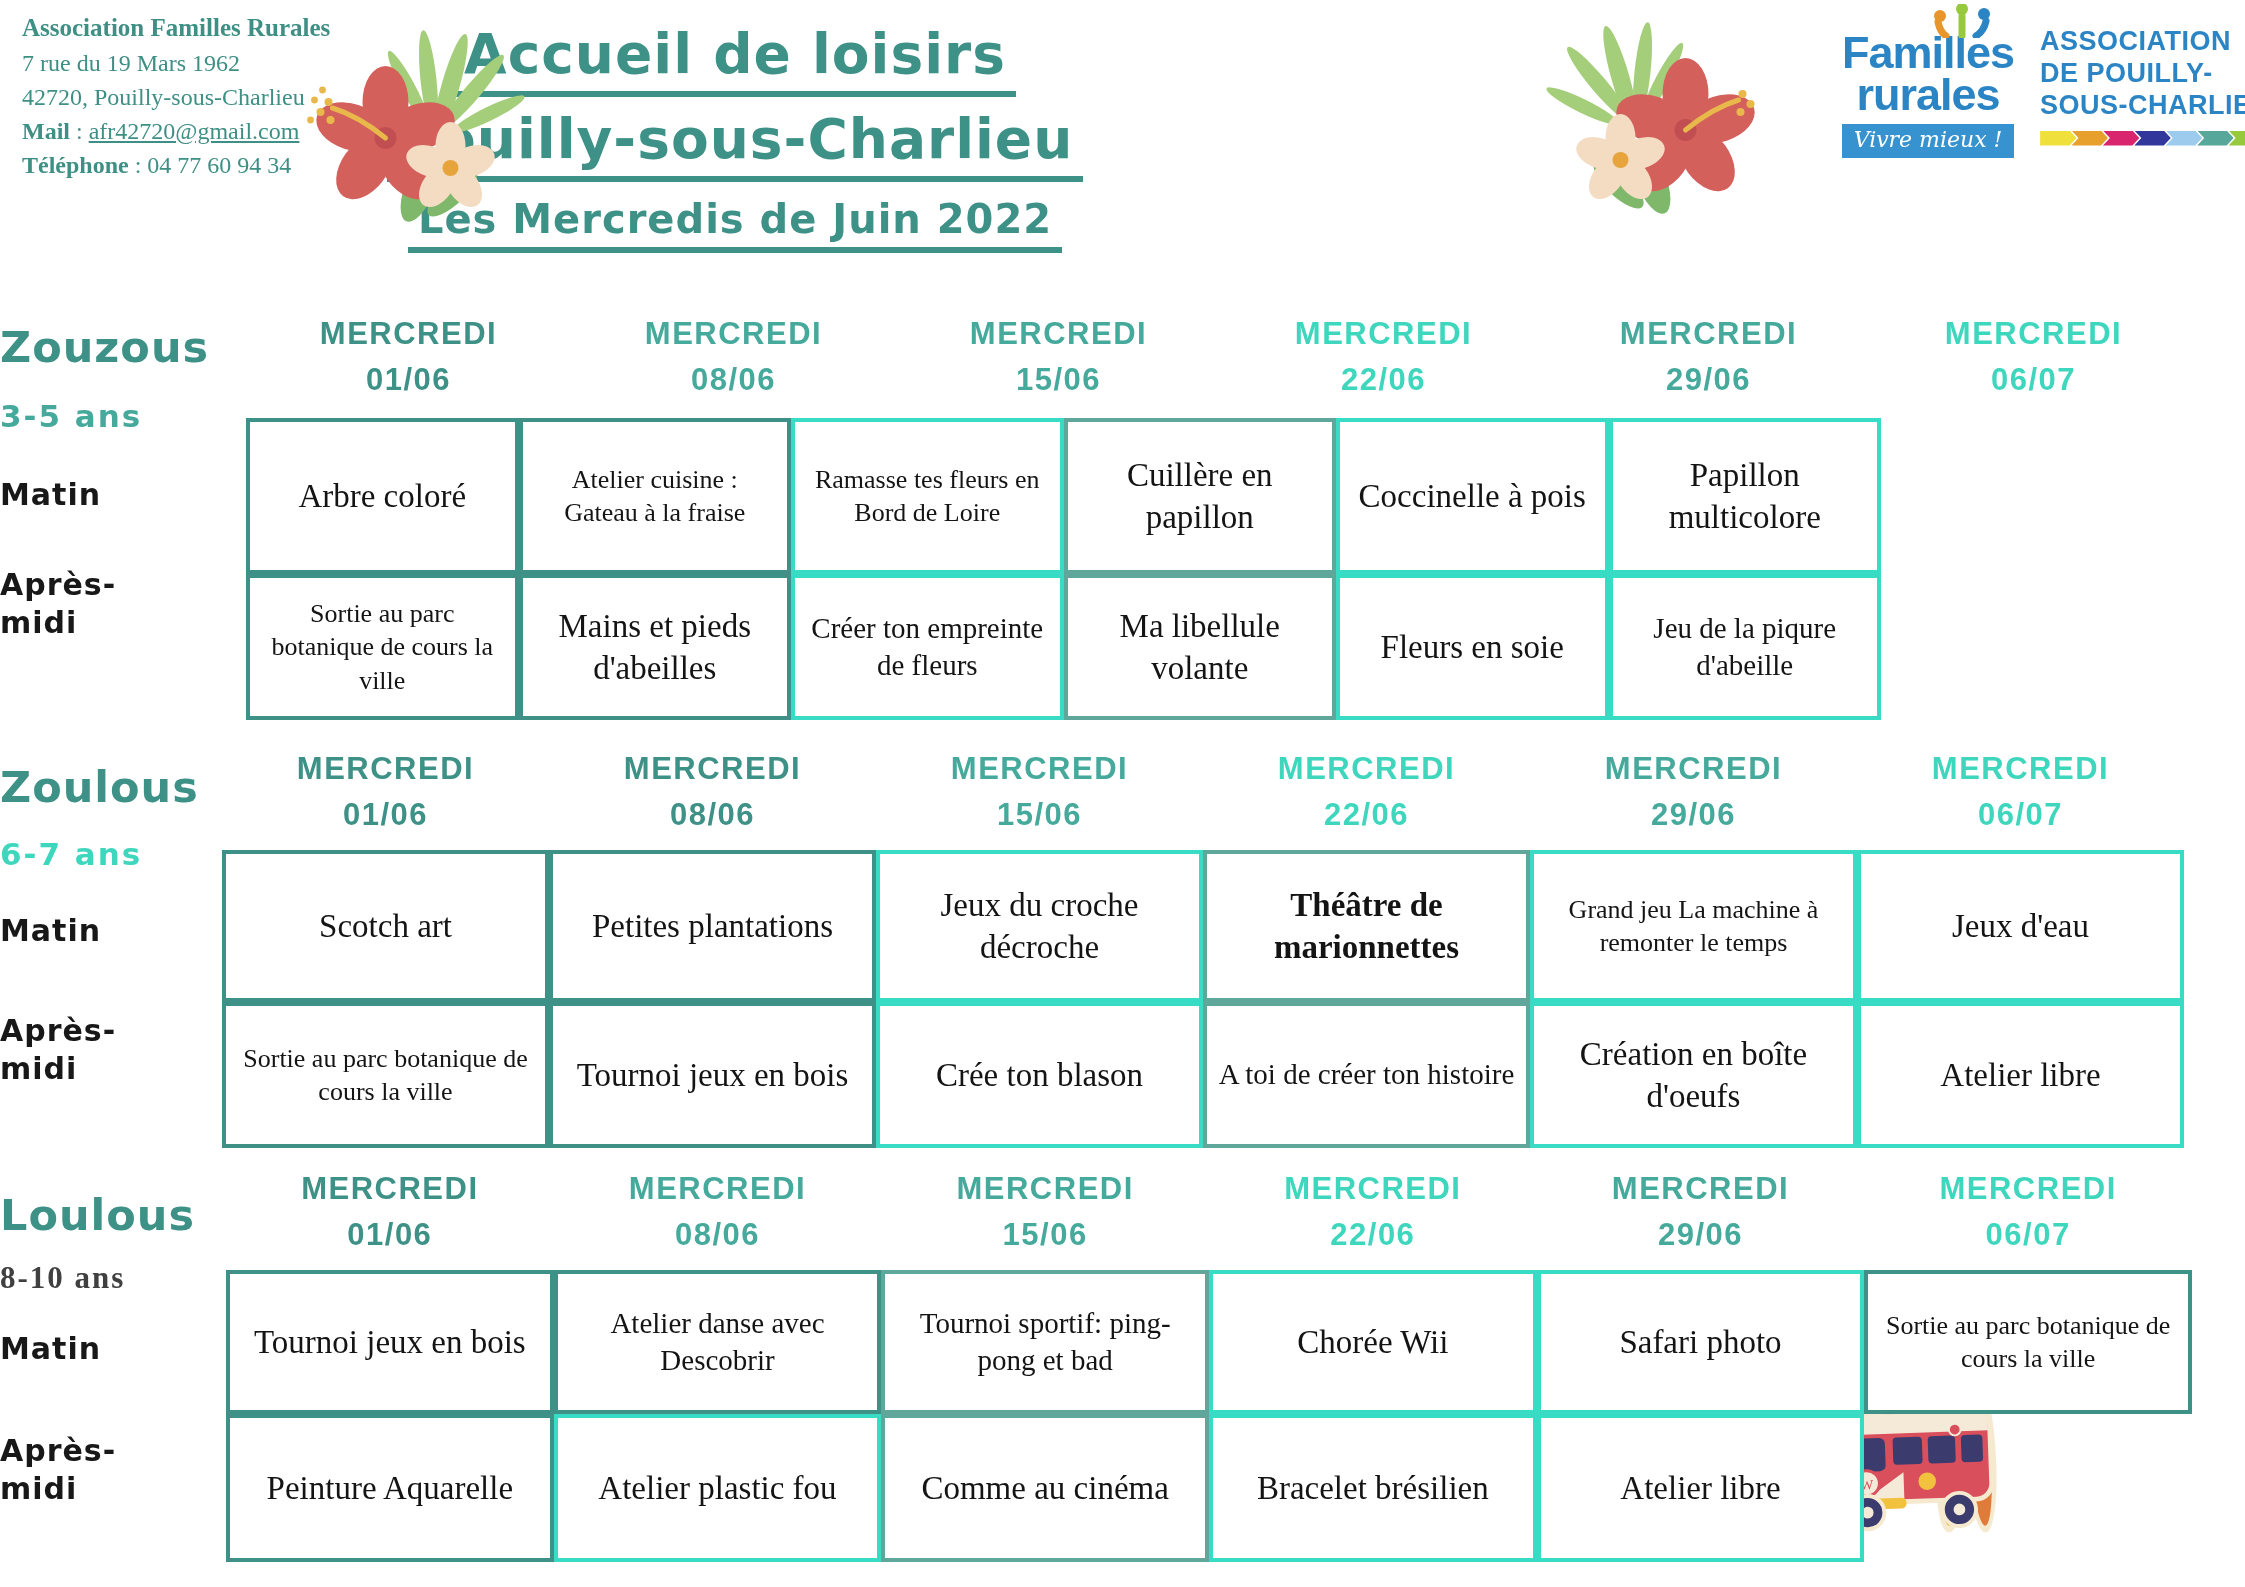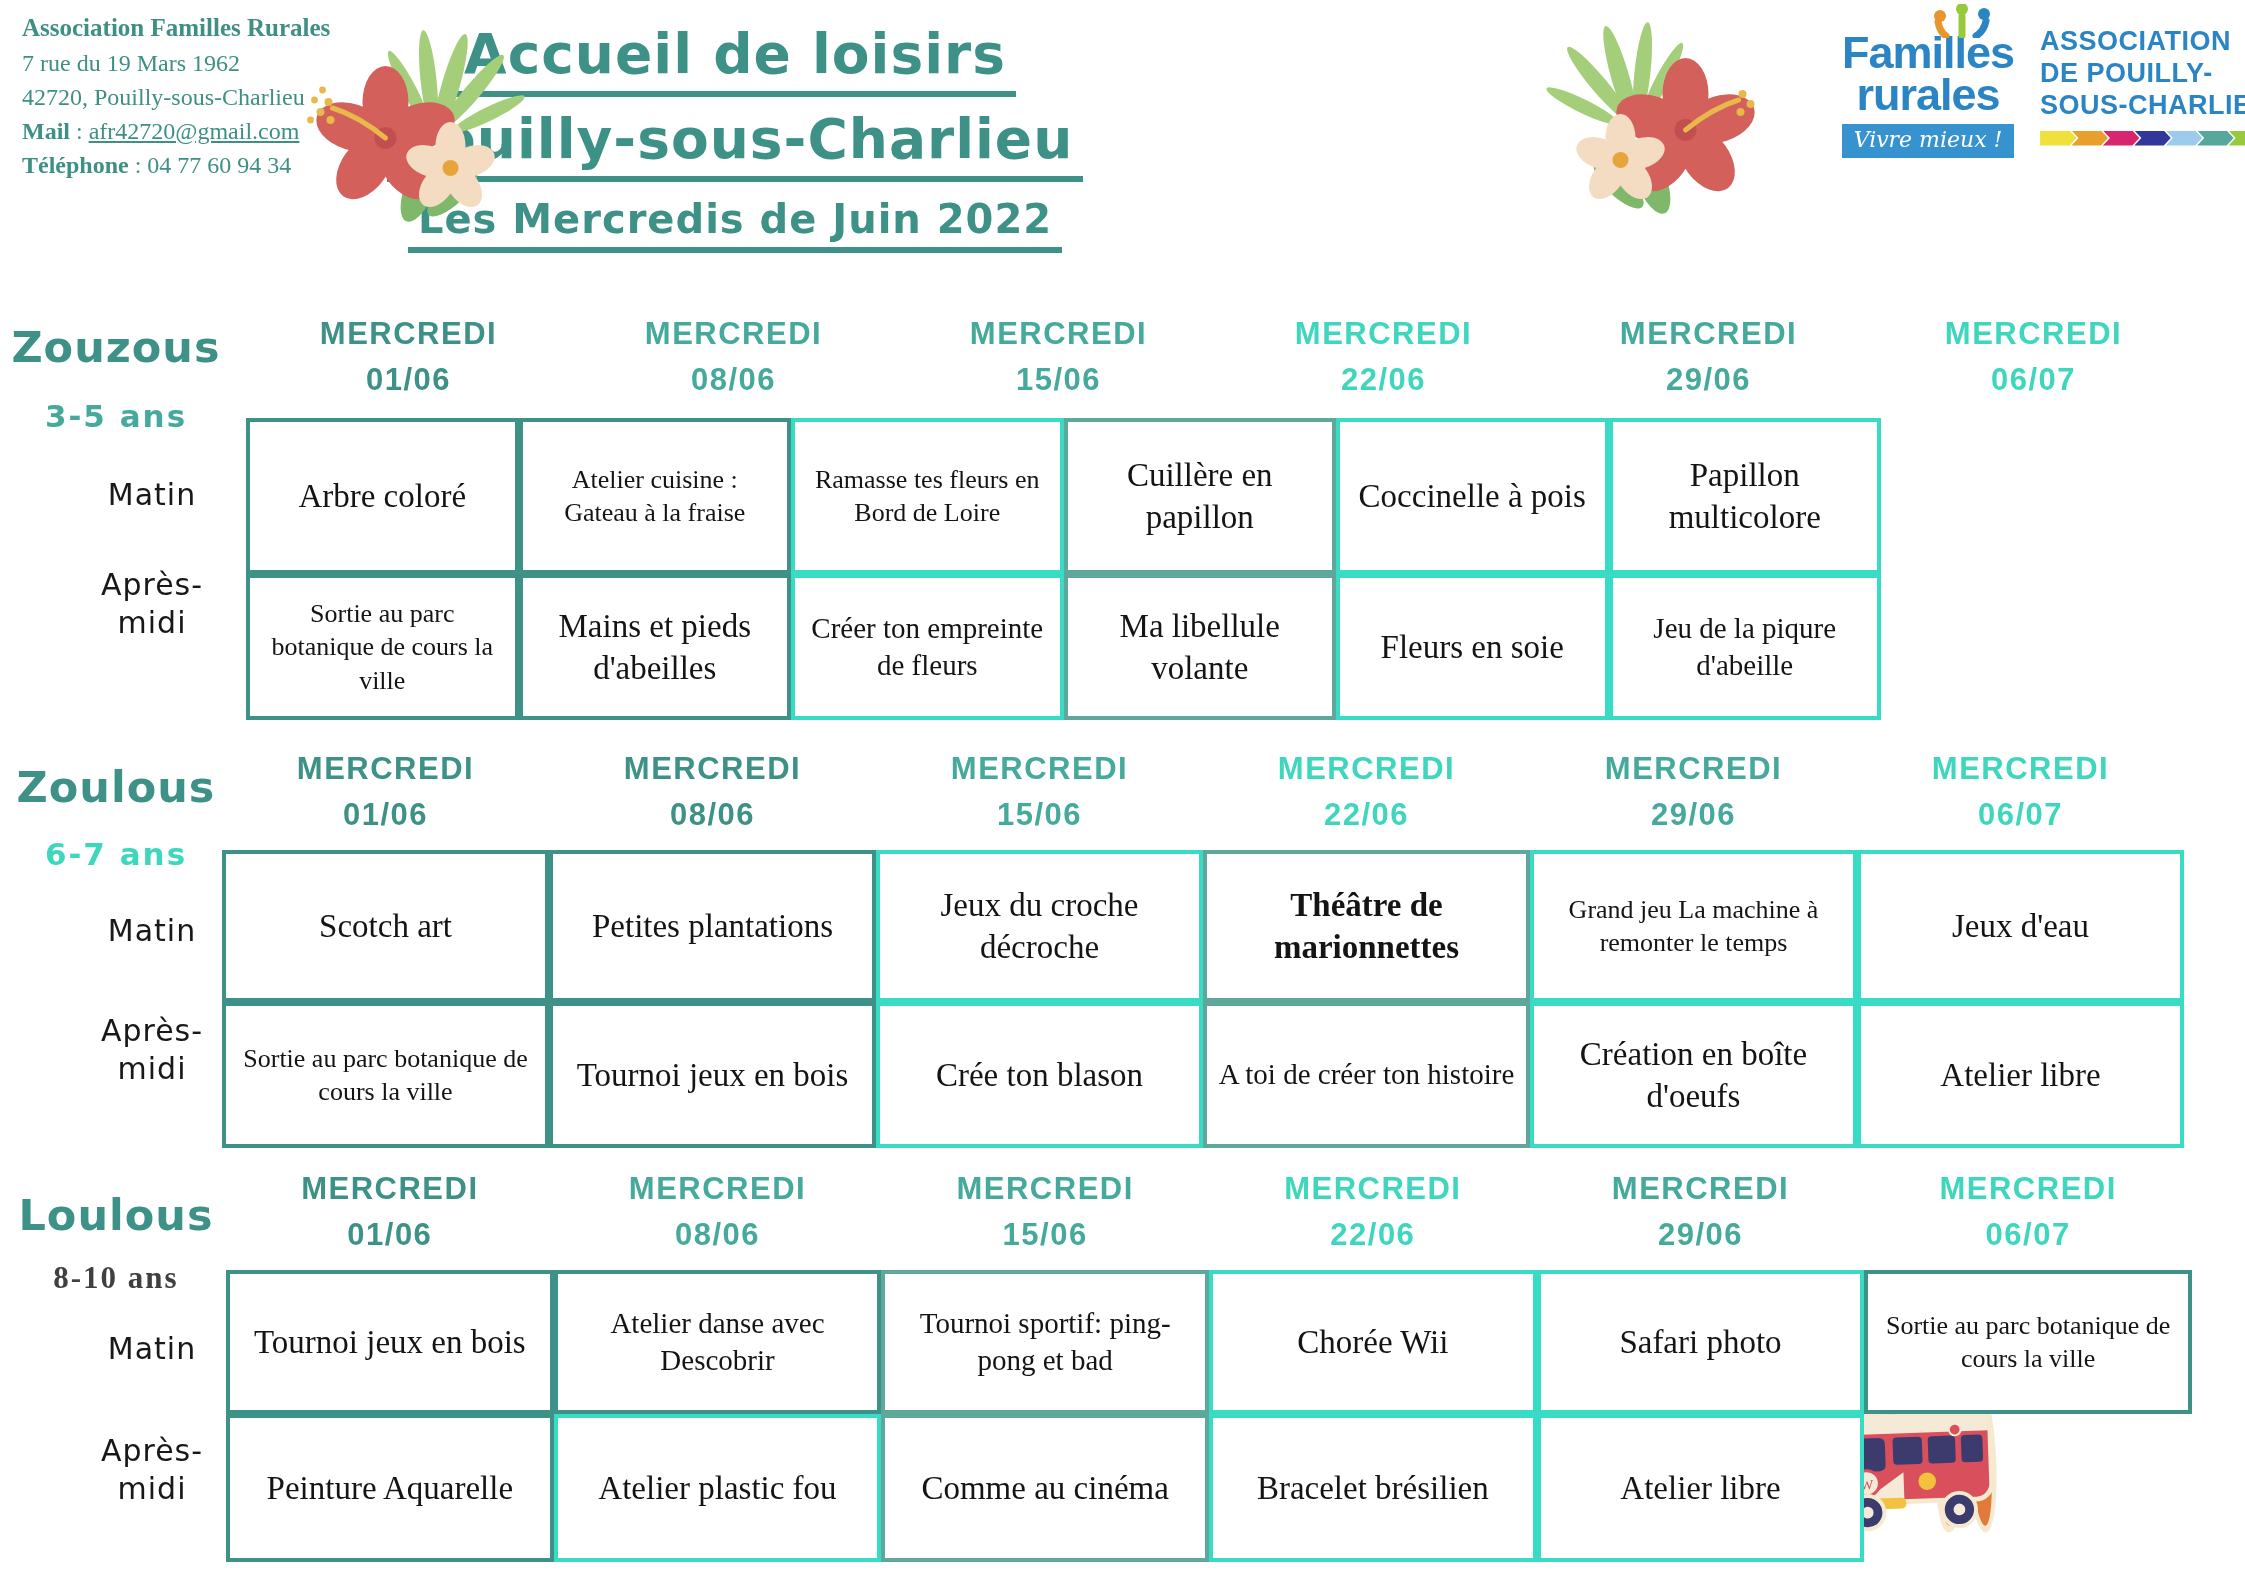--- a/index.html
+++ b/index.html
@@ -41,24 +41,24 @@
   .vrule { width:4px; background:#2B84C4; height:120px; margin:4px 12px 0 14px; }
   .assoc {
     color:#2B84C4; font-weight:bold; font-size:27px; line-height:1.18;
     padding-top:16px; letter-spacing:0.5px; white-space:nowrap;
   }
   .stripe { display:flex; margin-top:9px; height:15px; width:225px; }
   .stripe span { flex:1; margin-left:-5px;
     clip-path:polygon(0 0, calc(100% - 7px) 0, 100% 50%, calc(100% - 7px) 100%, 0 100%, 7px 50%); }
   .stripe span:first-child { margin-left:0; clip-path:polygon(0 0, calc(100% - 7px) 0, 100% 50%, calc(100% - 7px) 100%, 0 100%); }
   
-  .side-label, .row-label { position:absolute; left:0; width:232px; text-align:center; }
+  .side-label, .row-label { position:absolute; left:0; width:232px; text-align:left; }
   .side-label.name { font-family:"DejaVu Sans", sans-serif; font-weight:bold; font-size:43px; letter-spacing:1px; }
   .side-label.age  { font-family:"DejaVu Sans", sans-serif; font-weight:bold; font-size:31px; letter-spacing:2px; }
-  .row-label { font-family:"DejaVu Sans", sans-serif; font-weight:normal; font-size:30px; color:#181818; line-height:1.25; letter-spacing:1px;padding-left:36px; }
+  .row-label { font-family:"DejaVu Sans", sans-serif; font-weight:bold; font-size:30px; color:#181818; line-height:1.25; letter-spacing:1px; }
   .row-label span { display:block; }
   .gheader { position:absolute; display:grid; grid-template-columns:repeat(6,1fr); }
   .hcell { display:flex; flex-direction:column; align-items:center; justify-content:center;
     font-weight:bold; font-size:31px; line-height:1.5; letter-spacing:1.5px;
     font-family:"Liberation Sans", sans-serif; }
   .gbody { position:absolute; display:grid; grid-template-columns:repeat(6,1fr); }
   .cell {
     border:4px solid #38DCC5; background:#ffffff;
     display:flex; align-items:center; justify-content:center; text-align:center;
     padding:4px 10px; font-family:"Liberation Serif", serif; color:#141414; line-height:1.28;

